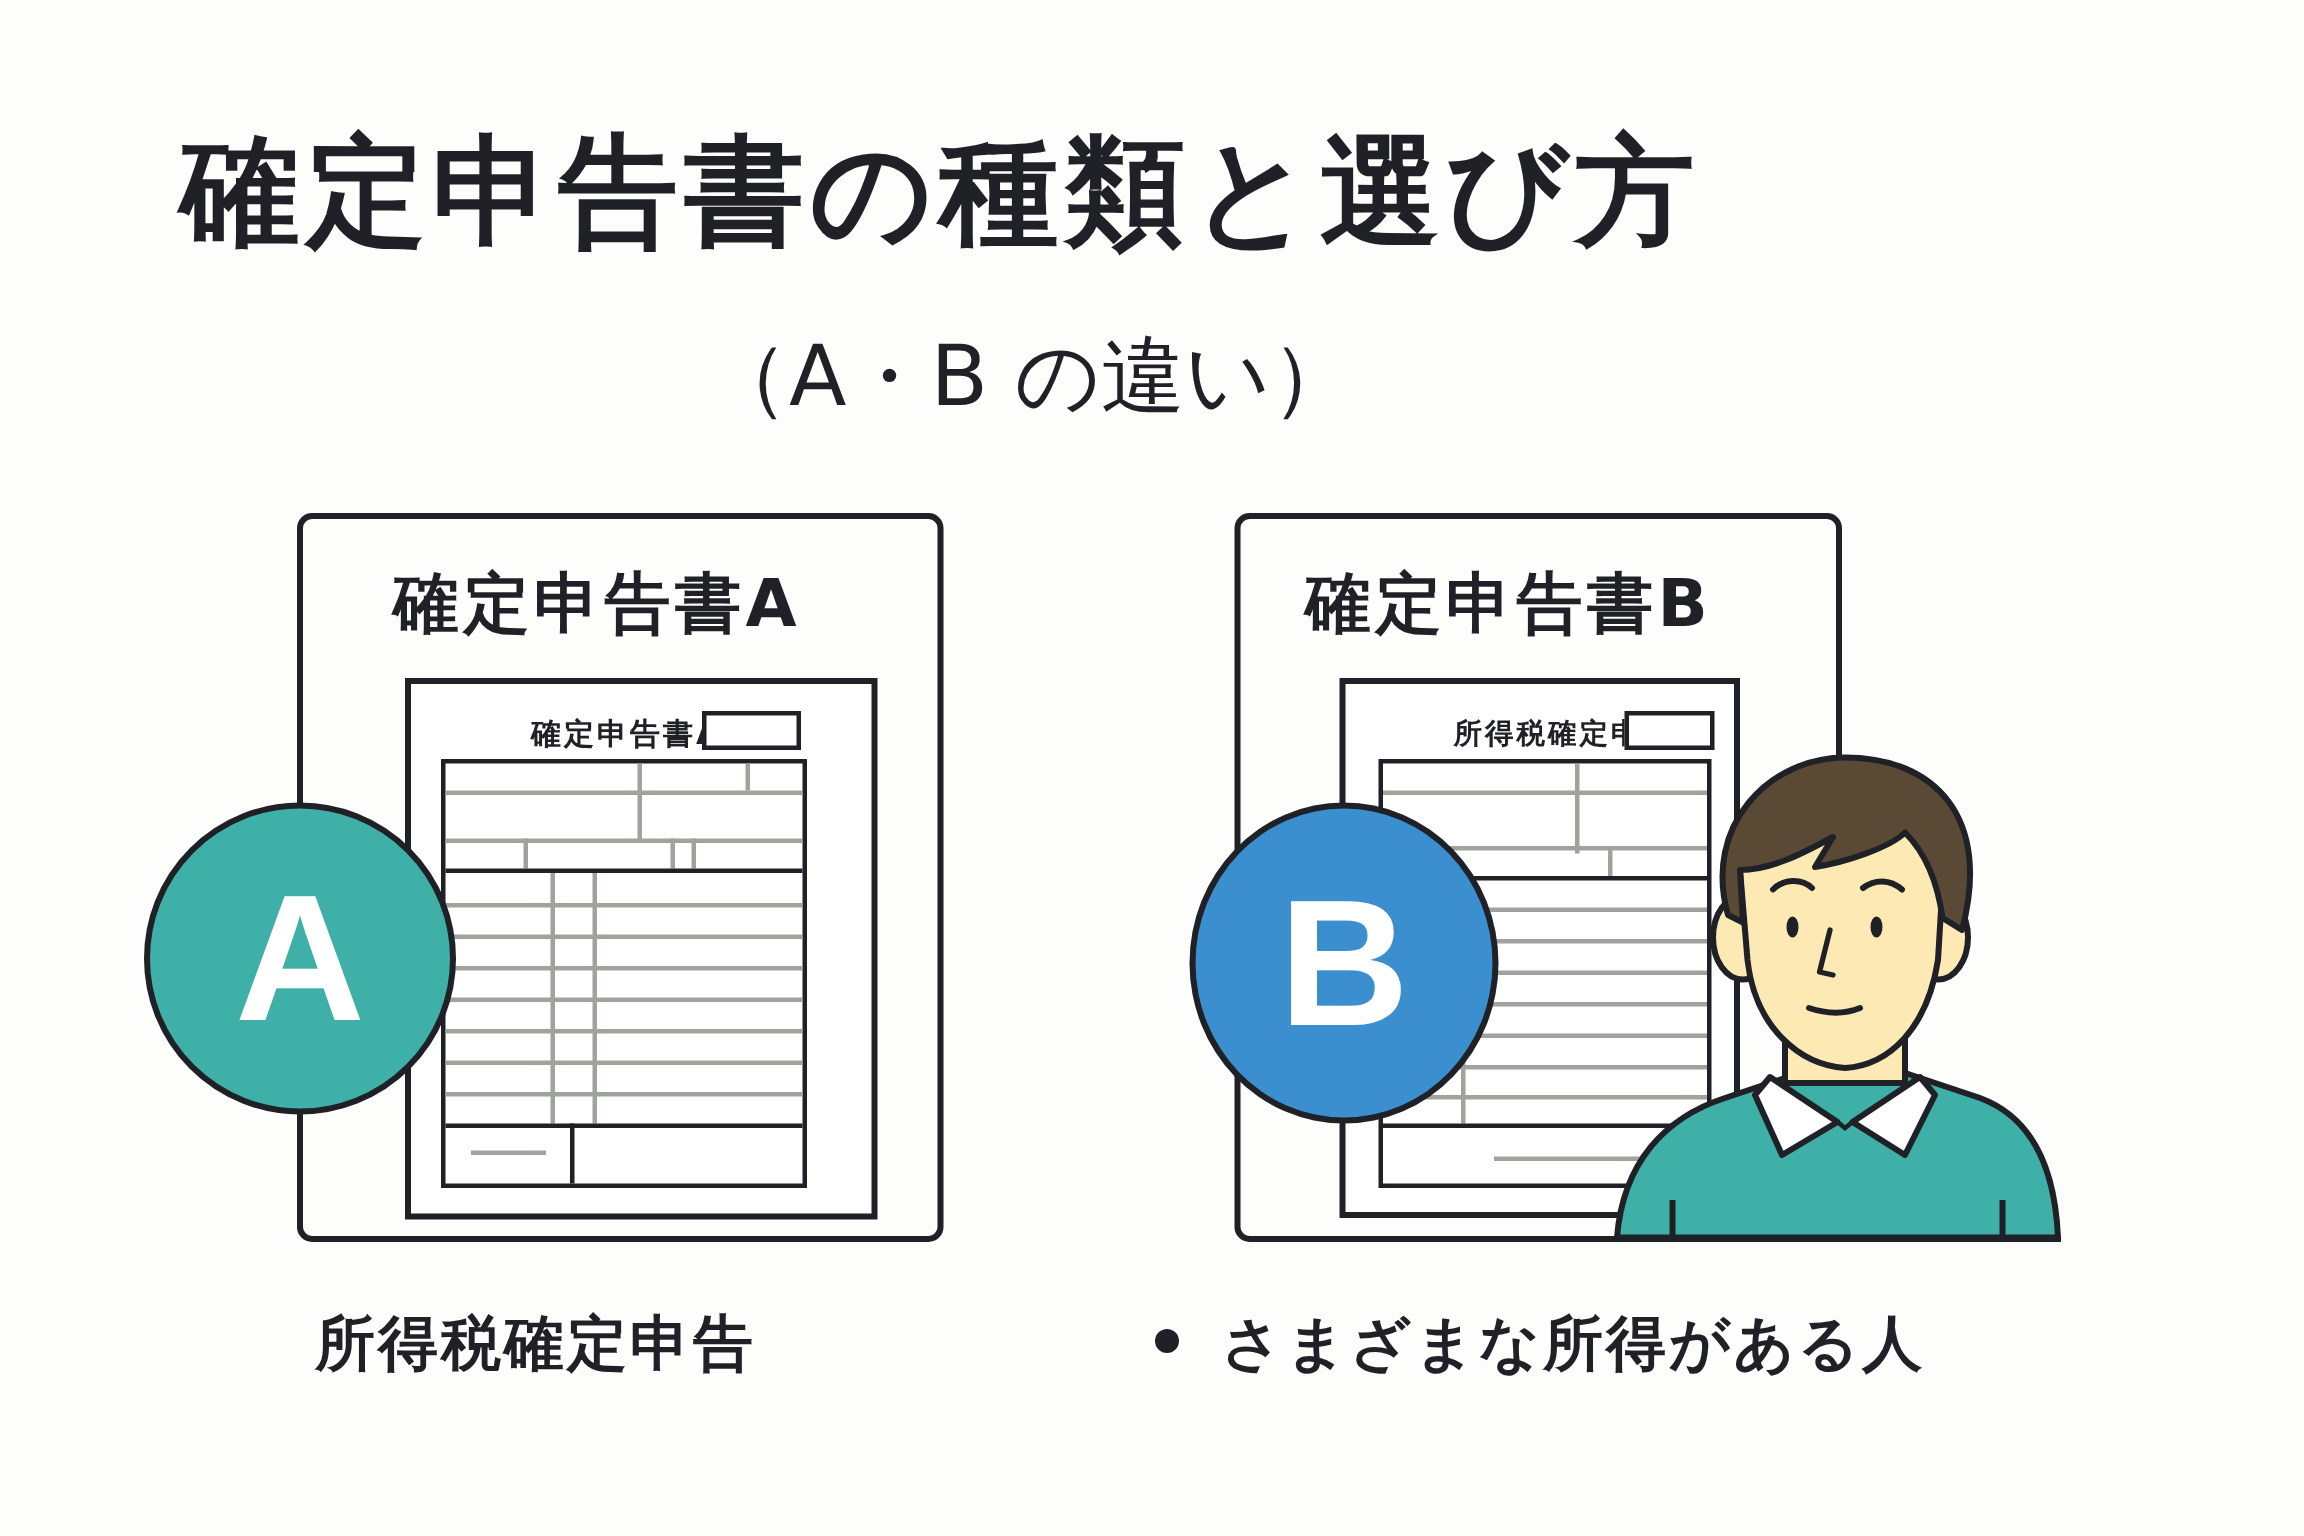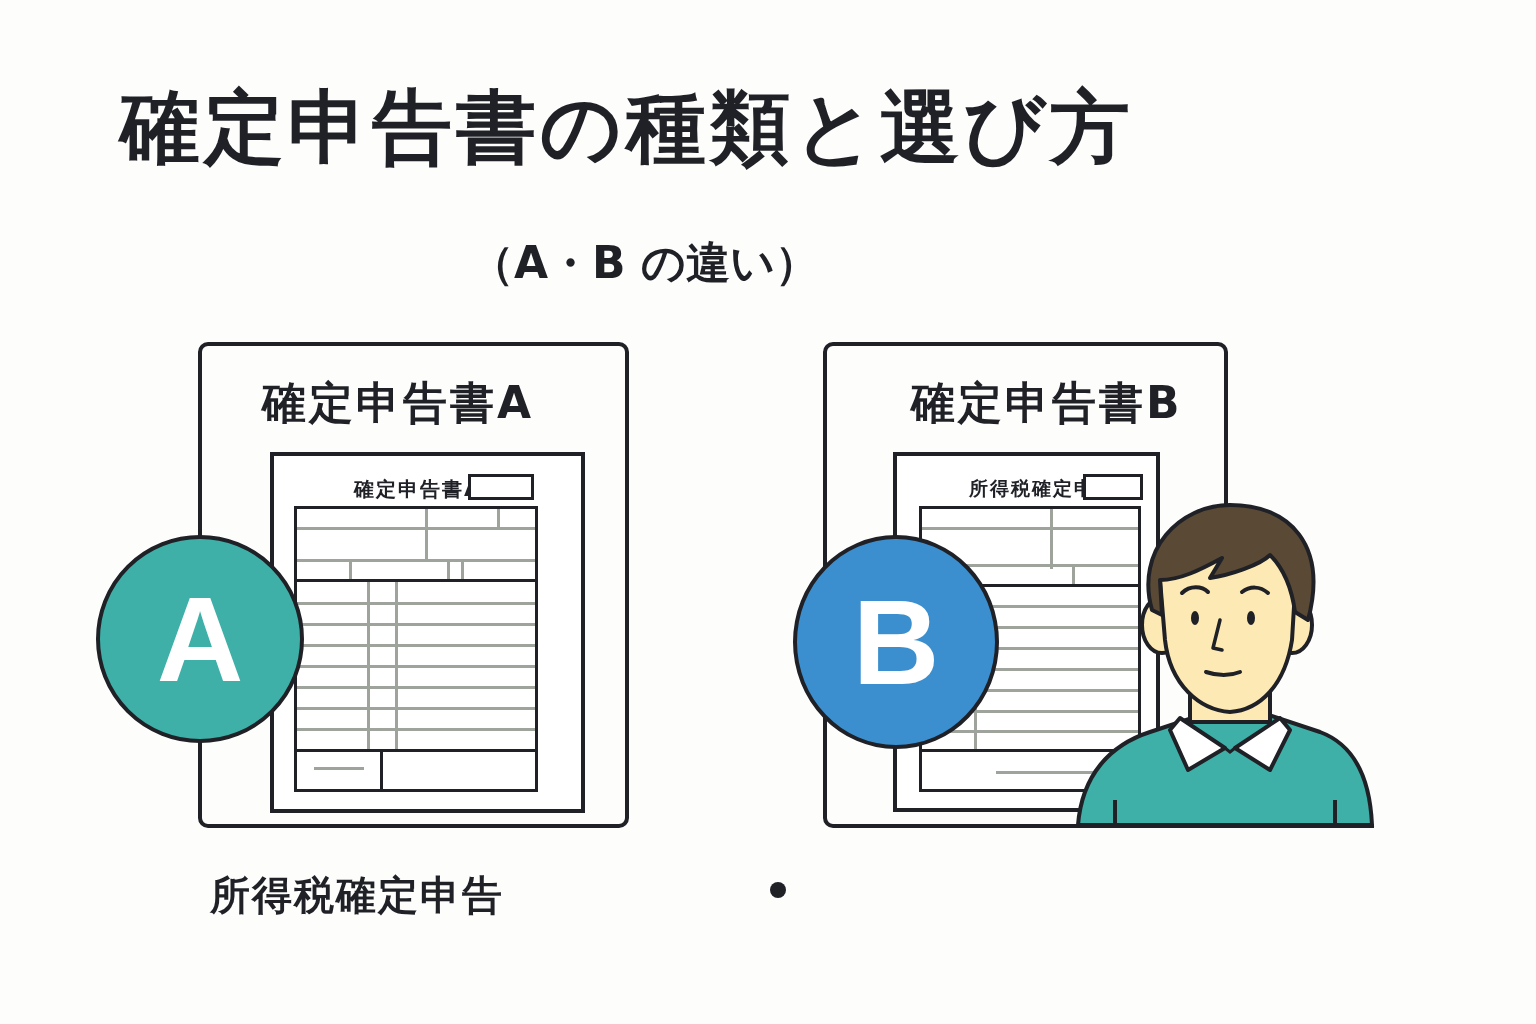--- a/index.html
+++ b/index.html
@@ -9,21 +9,21 @@
     font-family:"DejaVu Sans","Liberation Sans",sans-serif;
     color:#1f2127;
   }
   .title {
     position:absolute; left:120px; top:78px; width:1160px;
     font-size:80px; font-weight:bold; letter-spacing:4px; line-height:100px;
     white-space:nowrap;
   }
   .subtitle {
     position:absolute; left:470px; top:212px; width:520px;
-    font-size:44px; font-weight:bold; line-height:80px; white-space:nowrap;margin-top:11px;
+    font-size:56px; font-weight:normal; line-height:80px; white-space:nowrap;
   }
   .card {
     position:absolute; border:4px solid #1f2127; border-radius:10px;
     background:#fdfdfb; box-sizing:border-box;
   }
   .card-title {
     position:absolute; font-size:44px; font-weight:bold; letter-spacing:3px;
     white-space:nowrap; line-height:54px;
   }
   .paper {
@@ -90,21 +90,21 @@
   </div>
 </div>
 
 <div class="badge" style="left:96px; top:535px; width:208px; height:208px; background:#3eb0a8;">
   <span>A</span>
 </div>
 
 <div class="caption" style="left:210px; top:868px;">所得税確定申告</div>
 
 <div class="card" style="left:823px; top:342px; width:405px; height:486px;"></div>
-<div class="card-title" style="left:870px; top:376px;margin-left:41px;">確定申告書B</div>
+<div class="card-title" style="left:870px; top:376px;">確定申告書B</div>
 
 <div class="paper" style="left:893px; top:452px; width:267px; height:360px;">
   <div class="paper-label" style="left:72px; top:20px; font-size:19px;">所得税確定申告</div>
   <div class="paper-box" style="left:186px; top:18px; width:60px; height:26px;"></div>
 
   <div class="tbl" style="left:22px; top:50px; width:222px; height:286px;">
     <div class="hl" style="left:0; top:18px; width:216px;"></div>
     <div class="vl" style="left:128px; top:0; height:60px;"></div>
     <div class="hl" style="left:0; top:55px; width:216px;"></div>
     <div class="vl" style="left:150px; top:55px; height:20px;"></div>
@@ -152,14 +152,14 @@
   <ellipse cx="181" cy="128" rx="4" ry="7" fill="#1f2127"></ellipse>
 
   <path d="M 150 130 L 143 158 L 152 160" fill="none" stroke="#1f2127" stroke-width="3.5" stroke-linecap="round" stroke-linejoin="round"></path>
 
   <path d="M 136 182 C 148 186, 160 186, 170 182" fill="none" stroke="#1f2127" stroke-width="4" stroke-linecap="round"></path>
 </svg>
 
 <div style="position:absolute; left:1078px; top:824px; width:296px; height:4px; background:#1f2127;"></div>
 
 <div class="caption" style="left:770px; top:868px;">
-  <span class="bullet"></span>
+  <span class="bullet"></span><span>さまざまな所得がある人</span>
 </div>
 
 </body></html>

